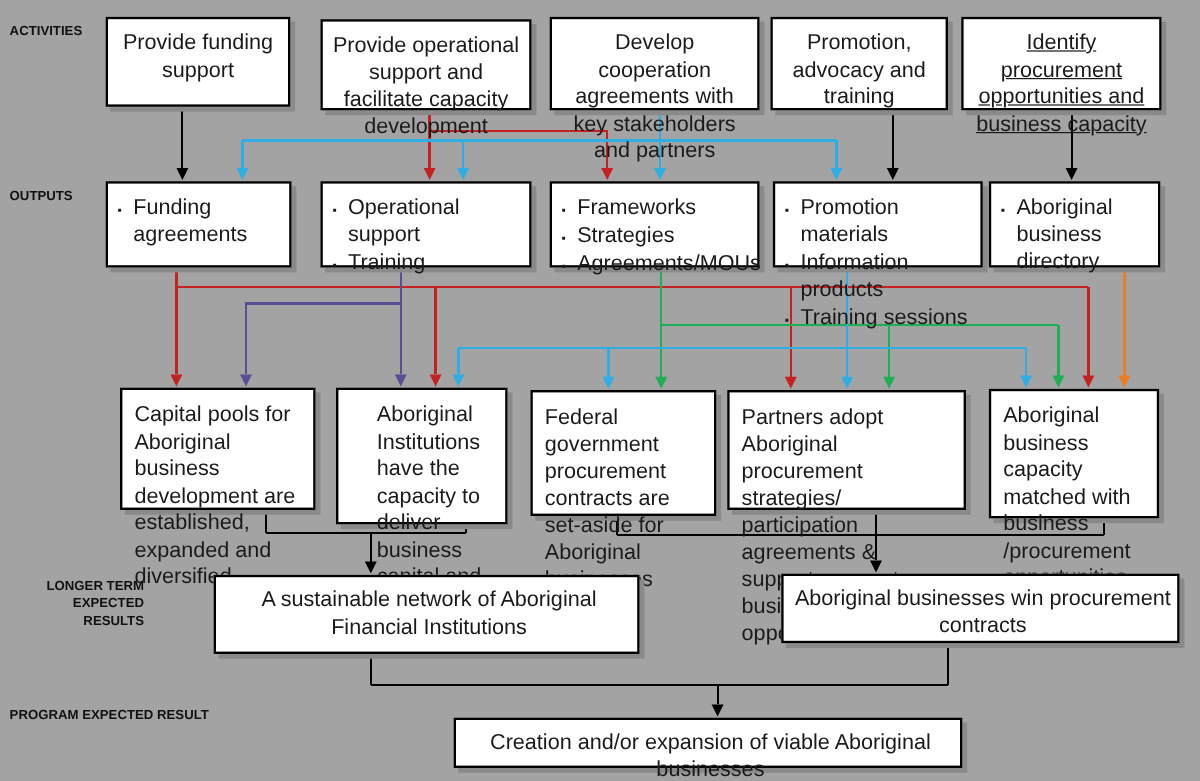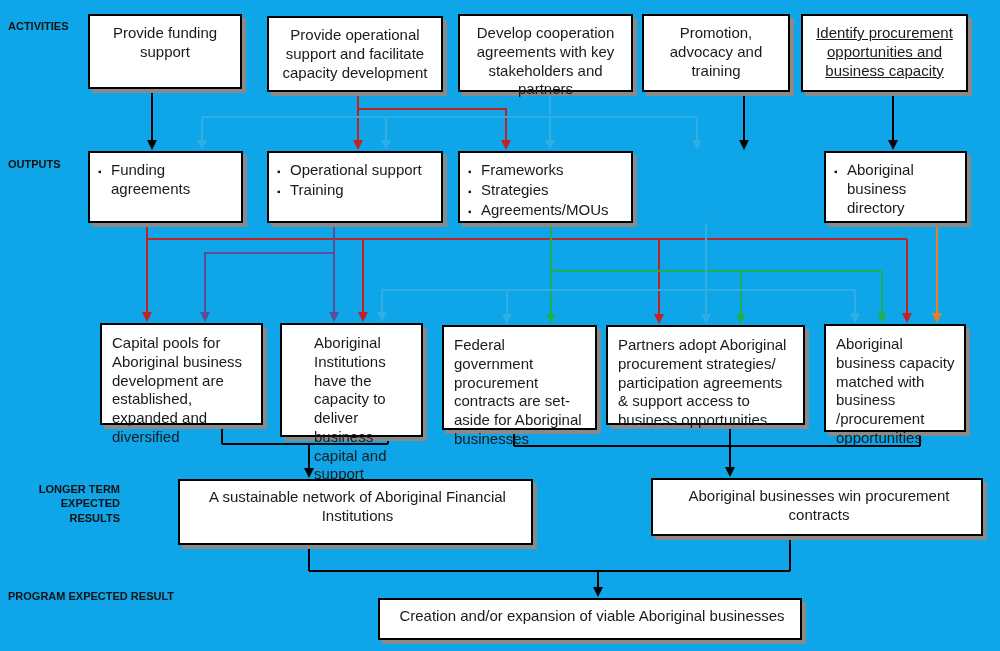--- a/index.html
+++ b/index.html
@@ -1,21 +1,21 @@
 <!DOCTYPE html>
 <html><head>
 <meta charset="utf-8">
 <style>
   html,body{margin:0;padding:0;background:#fff;}
-  .stage{position:relative;width:1000px;height:651px;background:#0ea5e9;overflow:hidden;
+  .stage{position:relative;width:1000px;height:651px;background:#a3a3a3;overflow:hidden;
          font-family:"Liberation Sans", sans-serif;color:#1a1a1a;}
   .wires{position:absolute;left:0;top:0;width:1000px;height:651px;}
   .rowlabel{position:absolute;font-weight:bold;font-size:11px;line-height:1.3;color:#111;}
   .box{position:absolute;background:#fff;border:2px solid #000;box-shadow:4px 4px 0 0 #8a8a8a;
-       font-size:15px;line-height:1.25;box-sizing:border-box;}
+       font-size:18px;line-height:1.25;box-sizing:border-box;}
   .box.center{text-align:center;padding:8px 6px 0 6px;}
   .box.plain{padding:9px 8px 0 10px;text-align:left;}
   .box.bullets{padding:8px 6px 0 8px;}
   .li{display:flex;margin:0 0 1px 0;}
   .blt{width:13px;flex:0 0 13px;}
   .blt::before{content:"\25AA";font-size:10px;}
   .lit{flex:1;}
   .box.wide{text-align:center;padding:7px 0 0 4px;}
 </style>
 </head>
@@ -88,20 +88,34 @@
       </div>
     <div class="li">
         <span class="blt"></span>
         <span class="lit">Strategies</span>
       </div>
     <div class="li">
         <span class="blt"></span>
         <span class="lit">Agreements/MOUs</span>
       </div>
   </div>
+  <div class="box bullets" style="left:644px;top:151px;width:175px;height:72px;">
+    <div class="li">
+        <span class="blt"></span>
+        <span class="lit">Promotion materials</span>
+      </div>
+    <div class="li">
+        <span class="blt"></span>
+        <span class="lit">Information products</span>
+      </div>
+    <div class="li">
+        <span class="blt"></span>
+        <span class="lit">Training sessions</span>
+      </div>
+  </div>
   <div class="box plain" style="left:100px;top:323px;width:163px;height:102px;">
     <span>Capital pools for Aboriginal business development are established, expanded and diversified</span></div>
 
   <div class="box bullets" style="left:824px;top:151px;width:143px;height:72px;">
     <div class="li">
         <span class="blt"></span>
         <span class="lit">Aboriginal business directory</span>
       </div>
   </div>
   <div class="box plain" style="left:280px;top:323px;width:143px;height:114px;padding-left:32px;">

